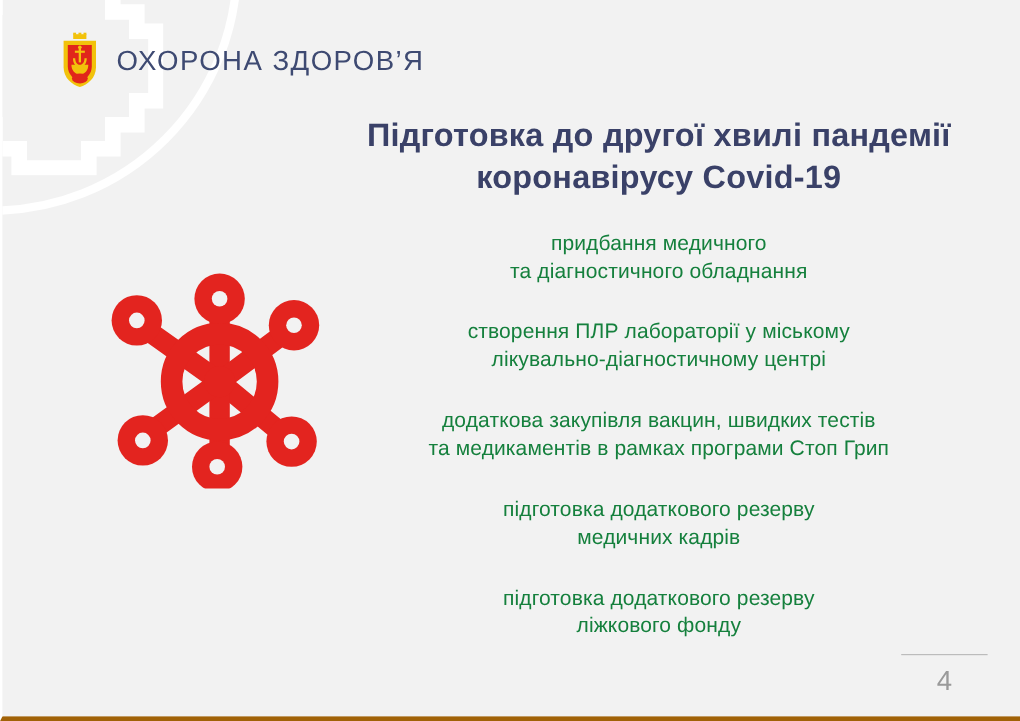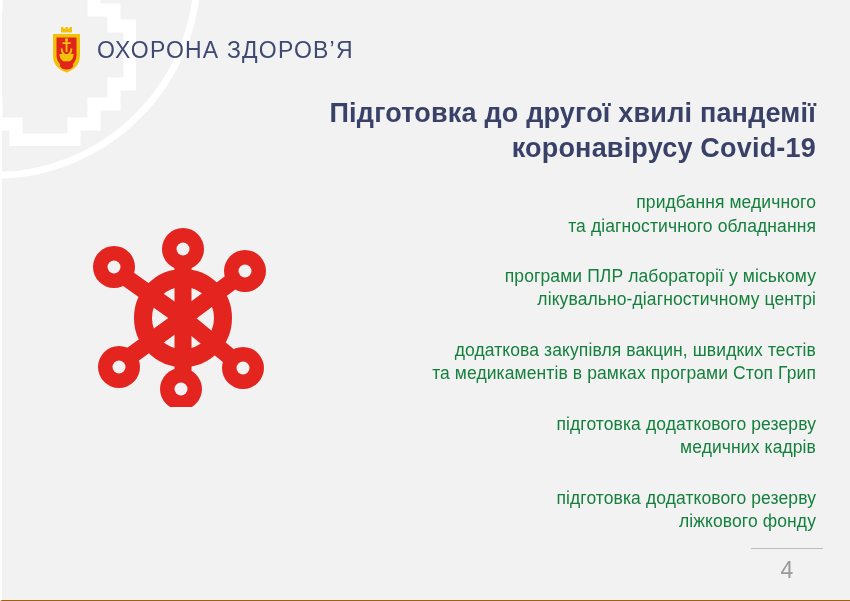--- a/index.html
+++ b/index.html
@@ -8,21 +8,21 @@
     background:#ffffff;
     font-family:"Liberation Sans", sans-serif;
     overflow:hidden;
   }
   .slide{
     position:relative;
     width:850px;height:601px;
     background:#f2f2f2;
     overflow:hidden;
     box-sizing:border-box;
-    border-bottom:1px solid #a16207;
+    border-bottom:4px solid #a16207;
     border-left:2px solid #ffffff;
   }
 
   
   .deco-cross{
     position:absolute;
     left:-48px;top:-36px;
     width:182px;height:182px;
     pointer-events:none;
   }
@@ -59,21 +59,21 @@
     left:76px;top:222px;
     width:200px;height:185px;
     z-index:4;
   }
 
   
   .content{
     position:absolute;
     left:280px;top:96px;
     width:534px;
-    text-align:right;
+    text-align:center;
     z-index:5;
   }
   .deck-title{
     font-size:27px;
     font-weight:bold;
     color:#3a4168;
     line-height:1.28;
     letter-spacing:.2px;
     margin:0 0 26px 0;
   }
@@ -170,21 +170,21 @@
       <circle cx="41" cy="145" r="6.5"></circle>
     </g>
   </svg>
 
   <div class="content">
     <h1 class="deck-title">Підготовка до другої хвилі пандемії
 коронавірусу Covid-19</h1>
     <ul class="bullets">
       <li class="bullet">придбання  медичного
 та діагностичного обладнання</li>
-      <li class="bullet">програми ПЛР лабораторії у міському
+      <li class="bullet">створення ПЛР лабораторії у міському
 лікувально-діагностичному центрі</li>
       <li class="bullet">додаткова закупівля вакцин, швидких тестів
 та медикаментів в рамках програми Стоп Грип</li>
       <li class="bullet">підготовка додаткового резерву
 медичних кадрів</li>
       <li class="bullet">підготовка додаткового резерву
 ліжкового фонду</li>
     </ul>
   </div>
 

